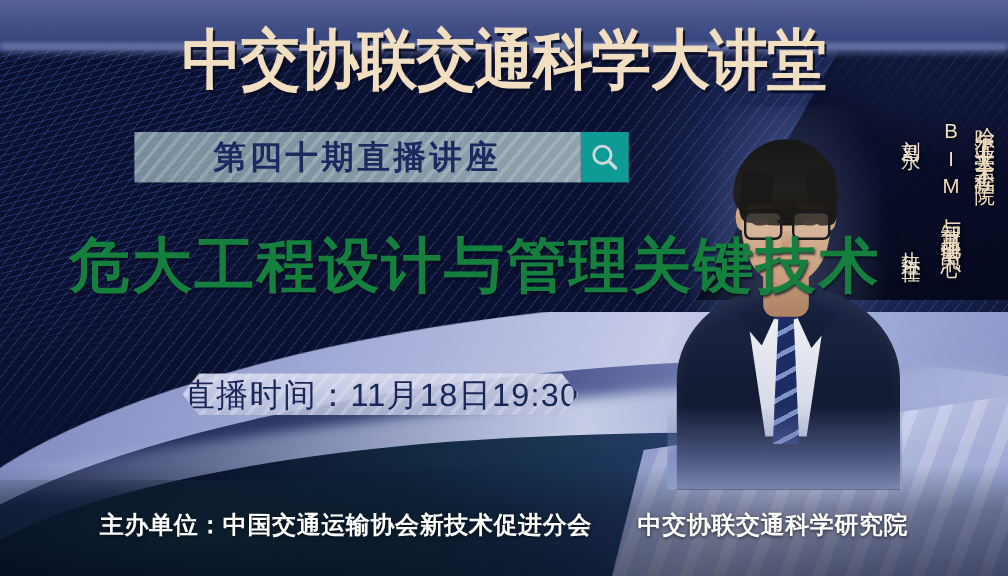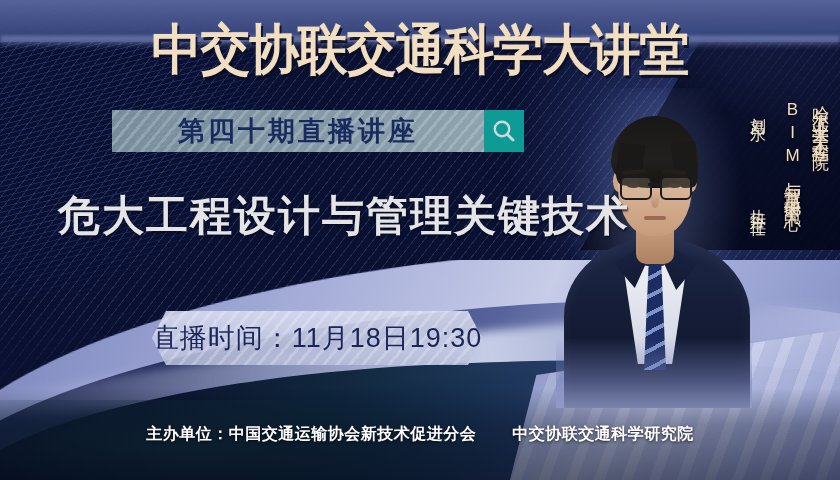--- a/index.html
+++ b/index.html
@@ -146,48 +146,48 @@
     font-size:27px;font-weight:bold;color:#192a5e;letter-spacing:3px;
   }
   .search-box{
     width:40px;height:42px;background:#0e9b95;
     display:flex;align-items:center;justify-content:center;
   }
   .search-box svg{display:block;}
 
   .lecture-title{
     position:absolute;left:58px;top:188px;
-    font-size:42px;font-weight:bold;
-    color:#e5e5e5;letter-spacing:2px;
+    font-size:50px;font-weight:bold;
+    color:#15803d;letter-spacing:2px;
     text-shadow:1px 2px 2px rgba(6,10,30,.75);
     white-space:nowrap;
   }
 
   .time-badge{
     position:absolute;left:152px;top:311px;
-    width:330px;height:54px;
+    width:330px;height:35px;
     background:linear-gradient(180deg,rgba(214,218,238,.90),rgba(183,190,219,.86));
     clip-path:polygon(14px 0,calc(100% - 14px) 0,100% 50%,calc(100% - 14px) 100%,14px 100%,0 50%);
-    display:flex;align-items:center;justify-content:center;
+    display:flex;align-items:center;justify-content:flex-start;
     box-shadow:0 2px 10px rgba(0,0,0,.3);
     overflow:hidden;
   }
   .time-badge:before{
     content:"";position:absolute;inset:0;
     background:repeating-linear-gradient(-50deg,rgba(255,255,255,.22) 0px,rgba(255,255,255,.22) 3px,rgba(255,255,255,0) 3px,rgba(255,255,255,0) 10px);
   }
   .time-text{
     position:relative;
     font-size:27px;color:#1b2557;letter-spacing:1px;white-space:nowrap;
   }
 
   .organizer{
     position:absolute;left:0;right:0;top:424px;
     text-align:center;
-    font-size:16px;font-weight:bold;color:#ffffff;letter-spacing:.5px;
+    font-size:20px;font-weight:bold;color:#ffffff;letter-spacing:.5px;
     text-shadow:0 1px 3px rgba(0,0,0,.7);
     white-space:nowrap;
   }
   .organizer .gap{display:inline-block;width:26px;}
 
   
   .portrait{
     position:absolute;left:556px;top:88px;width:196px;height:320px;
     overflow:hidden;
   }

